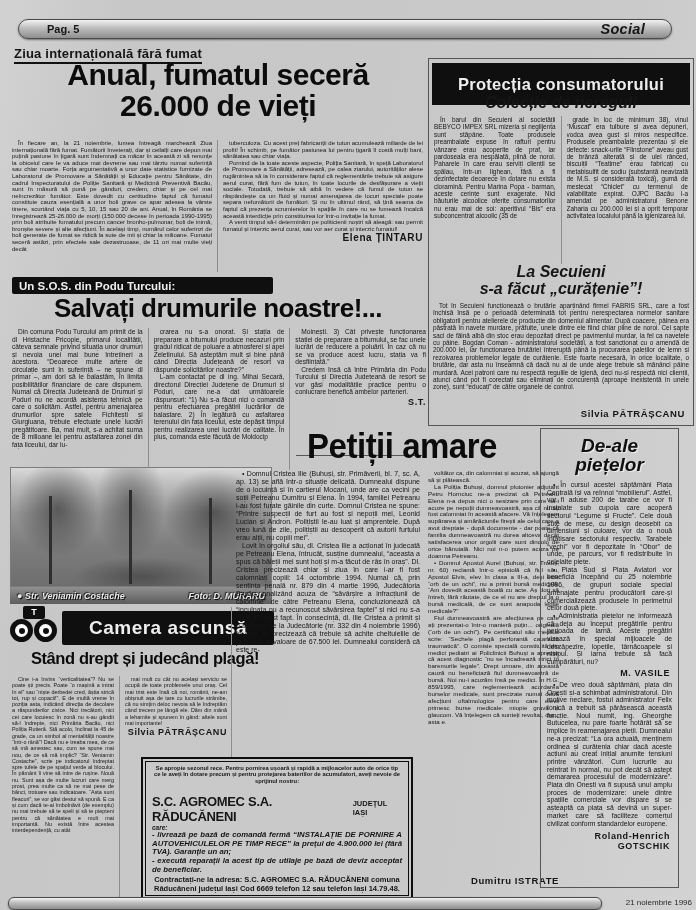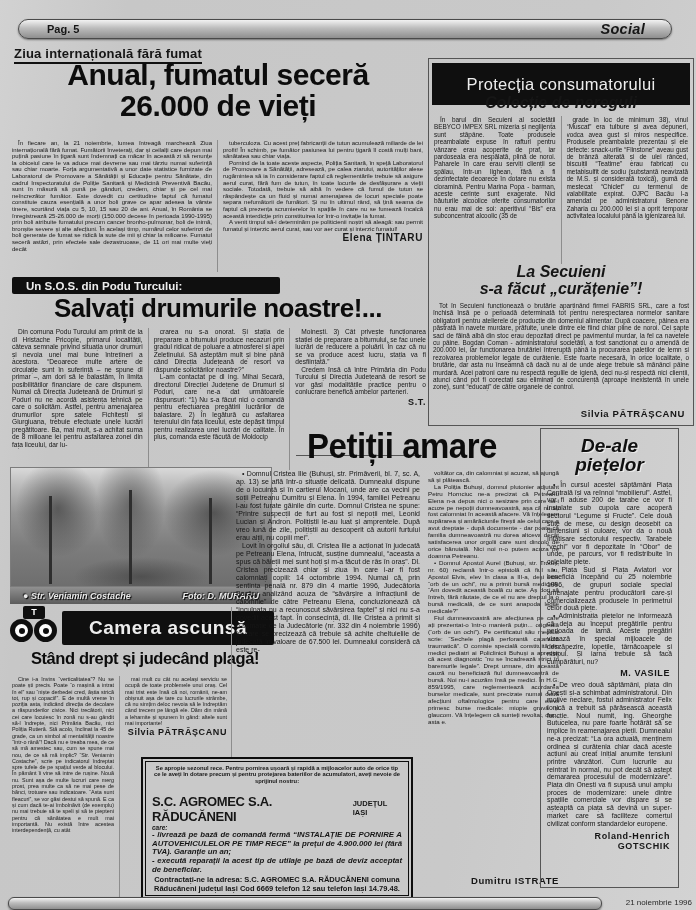--- a/index.html
+++ b/index.html
@@ -22,37 +22,37 @@
   .vrule{width:0;border-left:1px solid #8d8d8d;margin:0 5px;}
   .body-txt{text-align:justify;overflow:hidden;}
   .para{margin:0;text-indent:6px;}
   .byline{font-weight:900;text-align:right;letter-spacing:.6px;margin-top:3px;}
   .blackbar{background:#0f0f0f;color:#ededed;display:flex;align-items:center;}
   
   #fumat-cols{left:12px;top:140px;width:412px;height:132px;}
   #fumat-cols .fcol{width:200px;font-size:6px;line-height:6.6px;}
   #fumat-cols .byline{font-size:10px;}
   
-  #sosbar{left:12px;top:277px;width:254px;height:17px;font-size:11.5px;font-weight:900;padding-left:14px;border-radius:2px;}
+  #sosbar{left:12px;top:277px;width:254px;height:17px;font-size:11.5px;font-weight:900;padding-left:7px;border-radius:2px;}
   #salvati-cols{left:12px;top:328px;width:414px;height:142px;}
   #salvati-cols .scol{width:131px;font-size:6.6px;line-height:7.5px;}
   #salvati-cols .byline{font-size:9px;}
   #st-hline{left:296px;top:455px;width:126px;border-top:1px solid #555;}
   
   #photo{left:10px;top:467px;width:262px;height:120px;border:1px solid #7c7c7c;box-sizing:border-box;
     background:
       radial-gradient(ellipse 60px 70px at 18% 34%,rgba(35,35,35,.55),transparent 70%),
       radial-gradient(ellipse 50px 80px at 46% 30%,rgba(45,45,45,.5),transparent 70%),
       radial-gradient(ellipse 70px 60px at 78% 38%,rgba(30,30,30,.55),transparent 72%),
       radial-gradient(ellipse 90px 26px at 50% 92%,rgba(40,40,40,.45),transparent 75%),
       linear-gradient(180deg,#d9d9d9 0%,#bdbdbd 14%,#969696 38%,#7d7d7d 66%,#6e6e6e 100%);}
   .trunk{position:absolute;width:3px;background:#2e2e2e;}
   #caption{left:10px;top:587px;width:262px;height:17px;box-sizing:border-box;
     background:linear-gradient(#909090,#5c5c5c);display:flex;justify-content:space-between;align-items:center;
-    padding:0 13px;font-size:9px;font-weight:900;font-style:italic;color:#e9e9e9;
+    padding:0 7px;font-size:9px;font-weight:900;font-style:italic;color:#e9e9e9;
     text-shadow:1px 1px 1px #000,-1px -1px 1px rgba(0,0,0,.7);}
   
   #camlogo{left:10px;top:606px;width:48px;height:46px;}
   #camlogo .cam-top{position:absolute;left:13px;top:0;width:22px;height:13px;background:#0f0f0f;color:#fff;
     font-size:9px;font-weight:900;text-align:center;line-height:13px;border-radius:2px;}
   #camlogo .eye{position:absolute;top:13px;width:23px;height:23px;border-radius:50%;
     background:#fdfdfd;border:5px solid #0f0f0f;box-sizing:border-box;}
   #camlogo .eye::after{content:"";position:absolute;left:4px;top:4px;width:6px;height:6px;border-radius:50%;background:#0f0f0f;}
   #cambar{left:62px;top:611px;width:212px;height:34px;justify-content:center;font-size:19px;font-weight:900;letter-spacing:.5px;border-radius:2px;}
   #stand-head{left:10px;top:649px;width:270px;font-size:16.5px;letter-spacing:-.4px;}
@@ -80,21 +80,21 @@
   
   #deale{left:540px;top:428px;width:139px;height:460px;border:1px solid #555;box-sizing:border-box;}
   #deale .dtitle{text-align:center;font-weight:900;font-style:italic;font-size:19px;line-height:19px;color:#101010;
     text-shadow:1.4px 1.4px 0 #e9e9e9;}
   #deale .dt1{margin-top:7px;}
   #deale .ditems{margin:7px 6px 0;font-size:6.8px;line-height:7.7px;text-align:justify;}
   #deale .byline{font-size:9px;margin:2px 8px 0;}
   
   #prot{left:428px;top:58px;width:266px;height:368px;border:1px solid #555;box-sizing:border-box;}
   #prot-header{position:absolute;left:3px;top:4px;right:3px;height:42px;justify-content:center;
-    font-size:16.5px;font-weight:400;letter-spacing:.3px;}
+    font-size:16.5px;font-weight:700;letter-spacing:.3px;}
   #prot .ctitle{position:absolute;left:0;top:35px;width:100%;text-align:center;font-size:16px;font-weight:900;font-style:italic;}
   #prot .ccols{position:absolute;left:5px;top:57px;width:254px;height:148px;display:flex;}
   #prot .pcol{width:124px;font-size:6.4px;line-height:7.4px;}
   #prot .stitle{position:absolute;width:100%;text-align:center;font-size:16px;font-weight:900;font-style:italic;}
   #prot .st1{top:204px;}  #prot .st2{top:221px;}
   #prot .sbody{position:absolute;left:4px;top:243px;width:256px;height:104px;font-size:6.4px;line-height:7.4px;}
   #prot .sbyline{position:absolute;right:8px;top:349px;font-size:9.5px;font-weight:900;letter-spacing:.6px;}
 </style>
 </head>
 <body>

